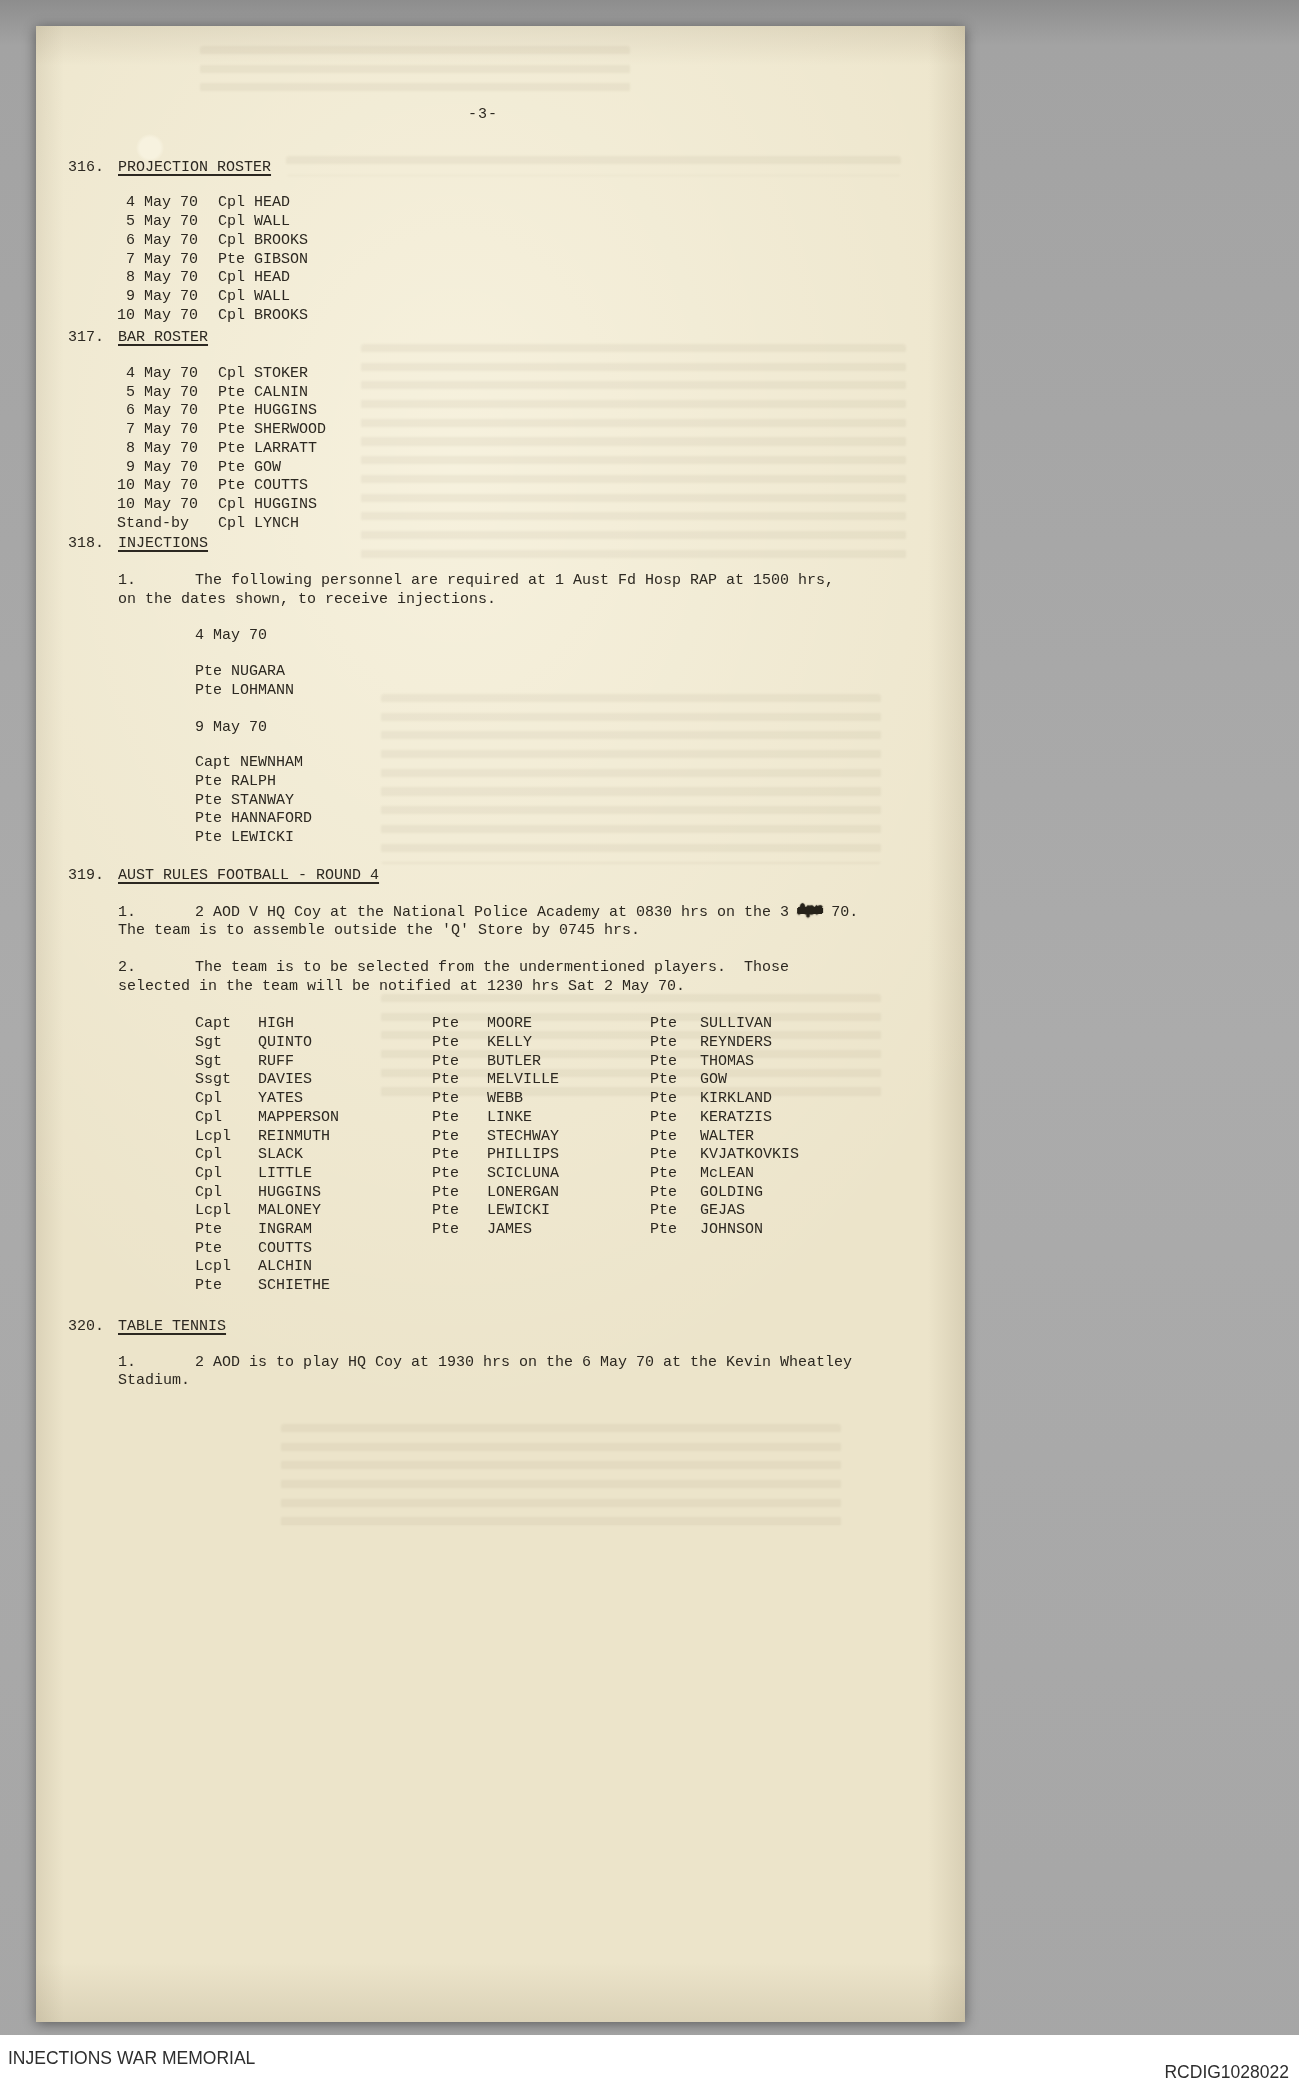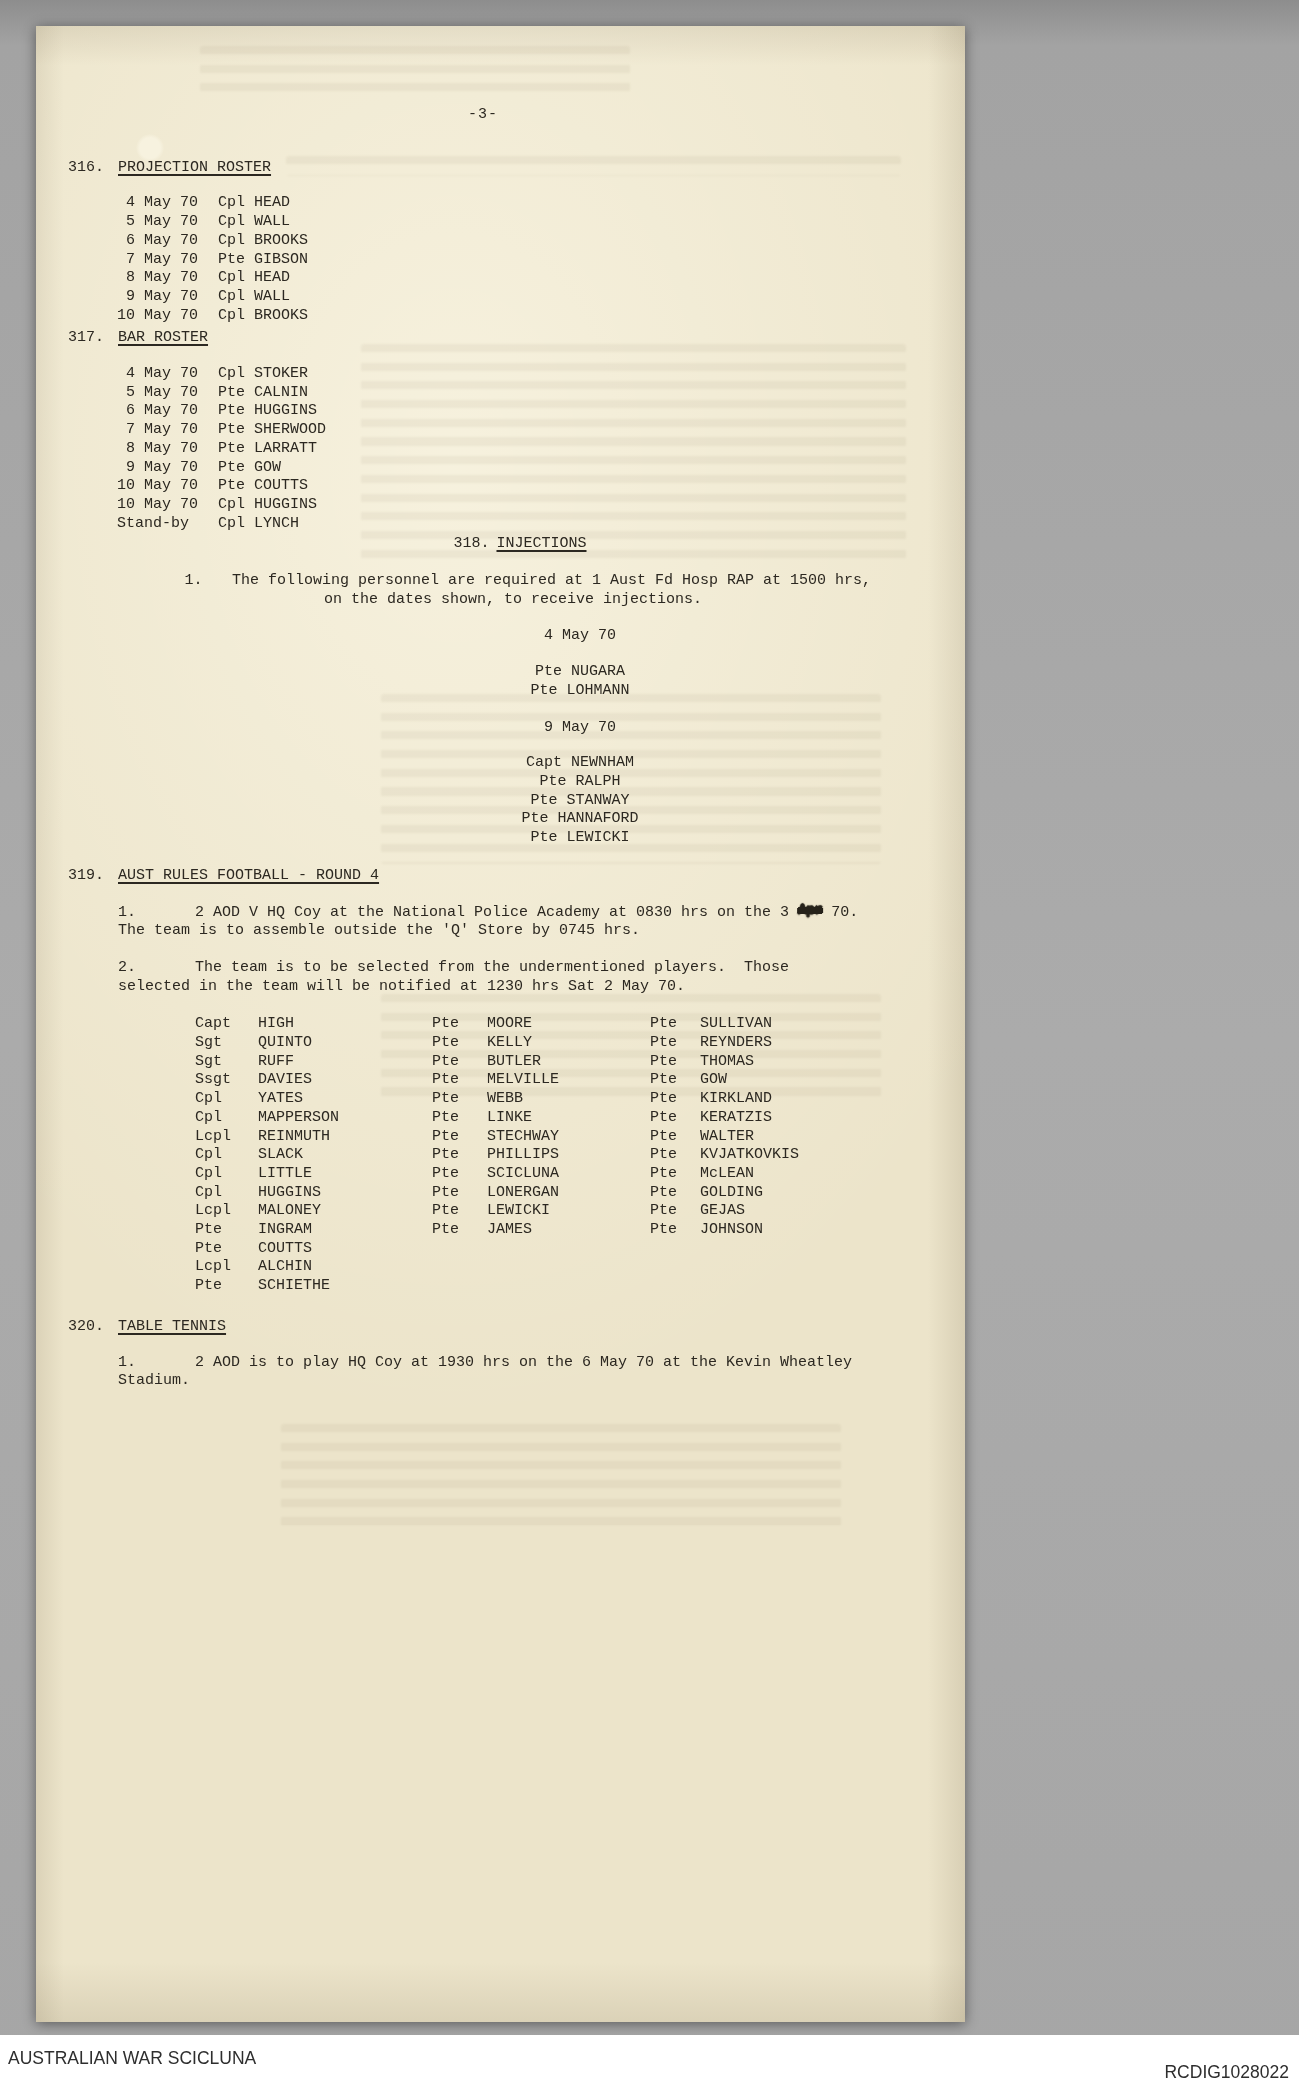--- a/index.html
+++ b/index.html
@@ -14,21 +14,21 @@
     background-image:
       radial-gradient(120% 80% at 45% 22%, rgba(255,252,238,0.55) 0%, rgba(255,252,238,0) 60%),
       linear-gradient(90deg, rgba(96,80,50,0.12) 0, rgba(96,80,50,0) 3%, rgba(96,80,50,0) 96%, rgba(96,80,50,0.14) 100%),
       linear-gradient(180deg, rgba(96,80,50,0.14) 0, rgba(96,80,50,0) 2%, rgba(96,80,50,0) 97%, rgba(96,80,50,0.12) 100%);
     box-shadow:0 2px 12px rgba(0,0,0,0.45);
   }
   .content { position:relative; padding:80px 0 0 32px; color:#2c2821; font-size:15px; line-height:18.7px; }
   .page-number { width:830px; text-align:center; letter-spacing:1px; }
   .sec-num { display:inline-block; width:50px; }
   .sec-title { text-decoration:underline; text-underline-offset:3px; text-decoration-thickness:1.5px; }
-  #s316 { margin-top:34px; } #s317 { margin-top:4px; } #s318 { margin-top:2px;text-align:center; }
+  #s316 { margin-top:34px; } #s317 { margin-top:4px; } #s318 { margin-top:2px; }
   #s319 { margin-top:19px; } #s320 { margin-top:22px; }
   .roster { margin:17px 0 0 49px; }
   .r-date { display:inline-block; width:101px; white-space:pre; }
   .para { margin:18px 0 0 50px; max-width:790px; white-space:pre-wrap; }
   .para.tight { margin-top:17px; }
   .para.p2 { }
   .p-num { display:inline-block; width:77px; }
   .inj-date { margin:18px 0 0 127px; }
   .inj-names { margin:17px 0 0 127px; }
   .cols { display:flex; margin:19px 0 0 127px; }
@@ -190,16 +190,16 @@
       <div class="section" id="s320">
         <div class="sec-head"><span class="sec-num">320.</span><span class="sec-title">TABLE TENNIS</span></div>
         <p class="para tight"><span class="p-num">1.</span><span>2 AOD is to play HQ Coy at 1930 hrs on the 6 May 70 at the Kevin Wheatley
 Stadium.</span></p>
       </div>
 
     </div>
   </div>
 
   <div class="footer">
-    <span class="f-left">AUSTRALIAN WAR SCICLUNA</span>
+    <span class="f-left">INJECTIONS WAR MEMORIAL</span>
     <span class="f-right">RCDIG1028022</span>
   </div>
 </div>
 
 </body></html>

